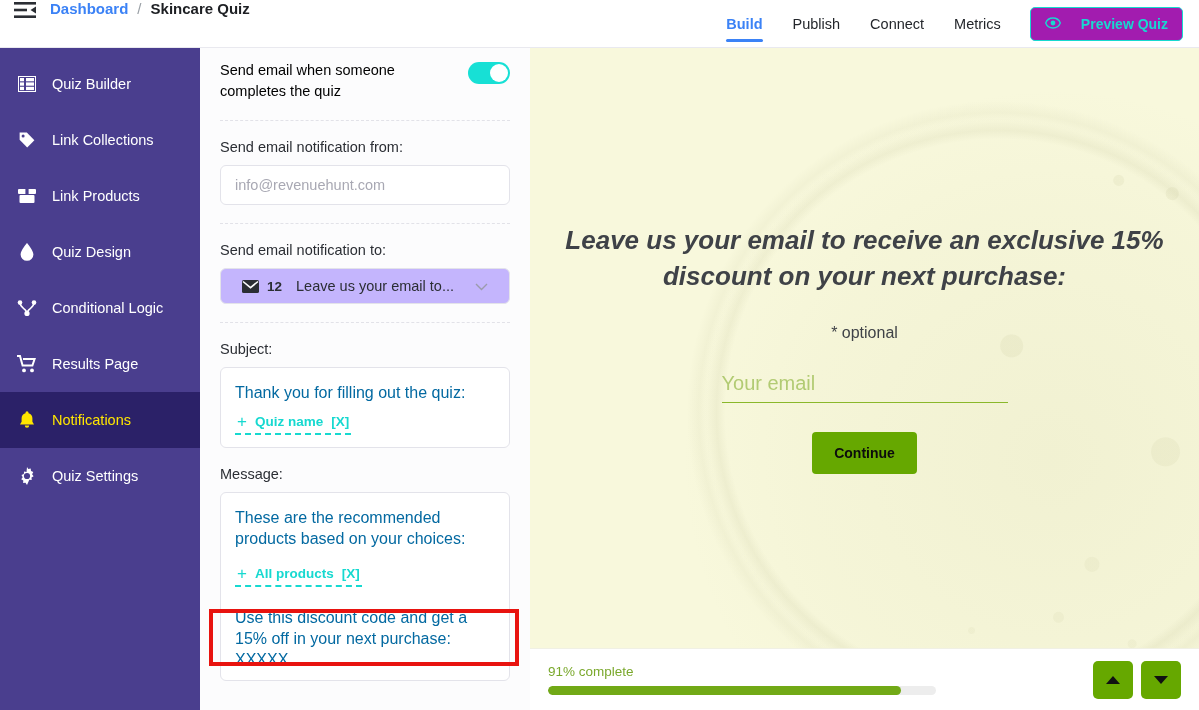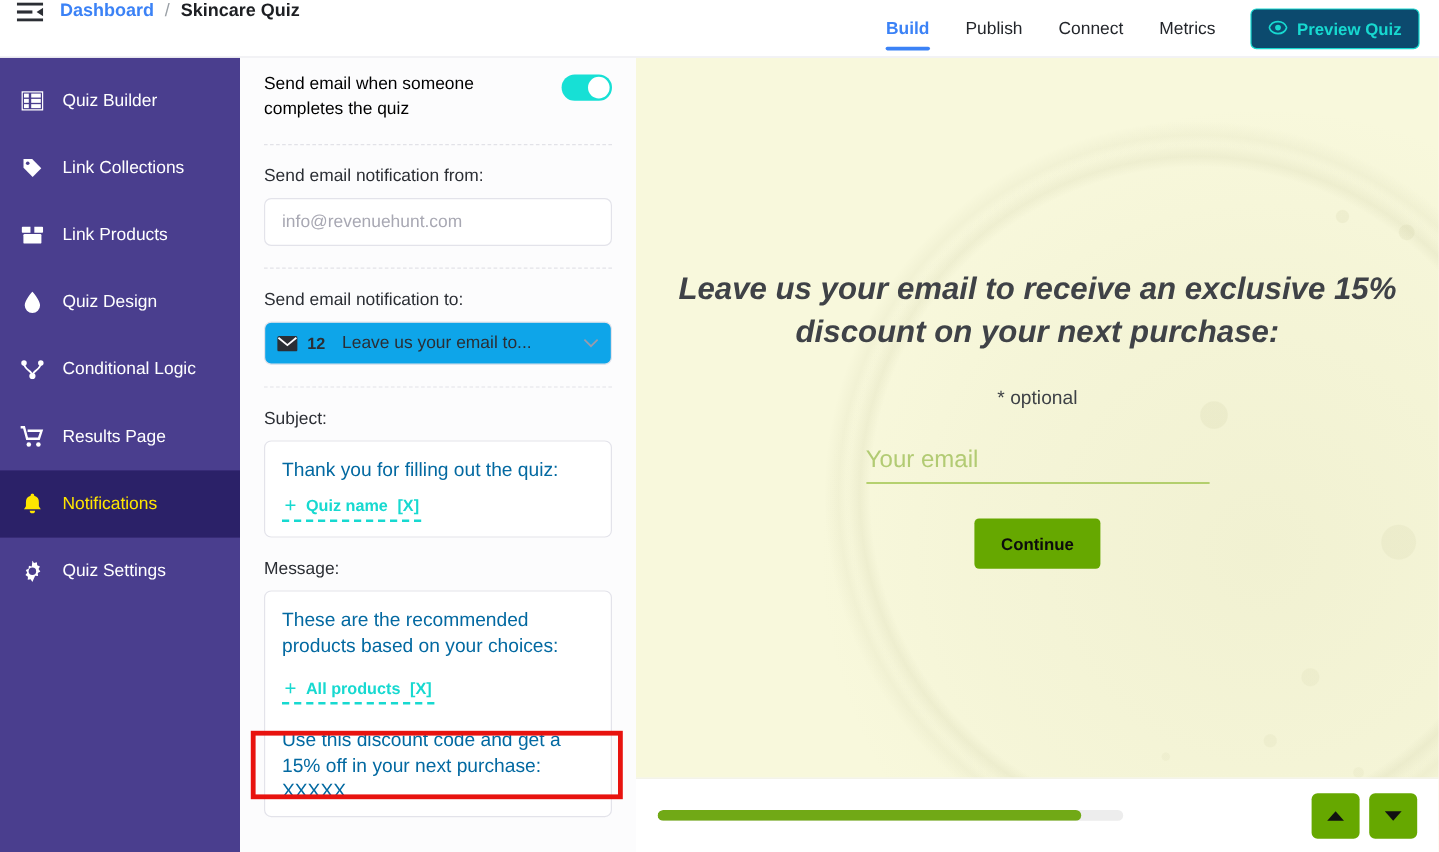--- a/index.html
+++ b/index.html
@@ -40,22 +40,22 @@
     position: relative;
   }
   .topnav-item.active { color: #3b82f6; font-weight: 700; }
   .topnav-item.active::after {
     content: ""; position: absolute; left: 15px; right: 15px; bottom: 0;
     height: 3px; background: #3b82f6; border-radius: 2px;
   }
   .preview-btn {
     margin-left: 14px; height: 34px; padding: 0 14px;
     border: 1px solid #17d9d0; border-radius: 5px;
-    color: #17d9d0; background: #0c4a6e; font-size: 14px; font-weight: 700;
-    display: flex; align-items: center; gap: 8px; cursor: pointer;
+    color: #17d9d0; background: #a21caf; font-size: 14px; font-weight: 700;
+    display: flex; align-items: center; gap: 20px; cursor: pointer;
   }
 
   
   .sidebar {
     position: absolute; top: 48px; left: 0; width: 200px; bottom: 0;
     background: #4a3e8e; z-index: 20;
     padding-top: 8px;
   }
   .side-item {
     height: 56px; display: flex; align-items: center;
@@ -100,22 +100,22 @@
   }
   .textbox {
     border: 1px solid #e3e3ea; border-radius: 6px; background: #fff;
     min-height: 40px; display: flex; align-items: center;
     padding: 0 14px; font-size: 14.5px; color: #2b2e34;
   }
   .textbox.placeholder { color: #a8a8b3; }
   .bottom-gap { height: 18px; }
 
   .select-box {
-    border: 1px solid #e3e3ea; border-radius: 6px; background: #0ea5e9;
-    height: 36px; display: flex; align-items: center; padding: 0 10px;
+    border: 1px solid #e3e3ea; border-radius: 6px; background: #c4b5fd;
+    height: 36px; display: flex; align-items: center; padding: 0 21px;
     gap: 8px; font-size: 14.5px; color: #2b2e34; cursor: pointer;
   }
   .select-box .mail-ico { display: flex; align-items: center; }
   .select-box .cnt { font-weight: 700; font-size: 13.5px; color: #2b2e34; }
   .select-box .sel-text { margin-left: 6px; color: #2b2e34; }
   .select-box .chev { margin-left: auto; color: #9b9bab; }
 
   .editor {
     border: 1px solid #e3e3ea; border-radius: 6px; background: #fff;
     padding: 14px 14px 10px 14px;
@@ -404,20 +404,21 @@
 
   <div class="preview-content">
     <div class="q-title">Leave us your email to receive an exclusive 15% discount on your next purchase:</div>
     <div class="q-optional">* optional</div>
     <div class="q-input">Your email</div>
     <button class="q-continue">Continue</button>
   </div>
 
   <div class="preview-bottom">
     <div class="prog-wrap">
+      <div class="prog-label">91% complete</div>
       <div class="prog-track">
         <div class="prog-fill" id="prog-fill" style="width: 91%;"></div>
       </div>
     </div>
     <div class="nav-btns">
       <div class="nav-btn">
         <span class="tri-up"></span>
       </div>
       <div class="nav-btn">
         <span class="tri-down"></span>

